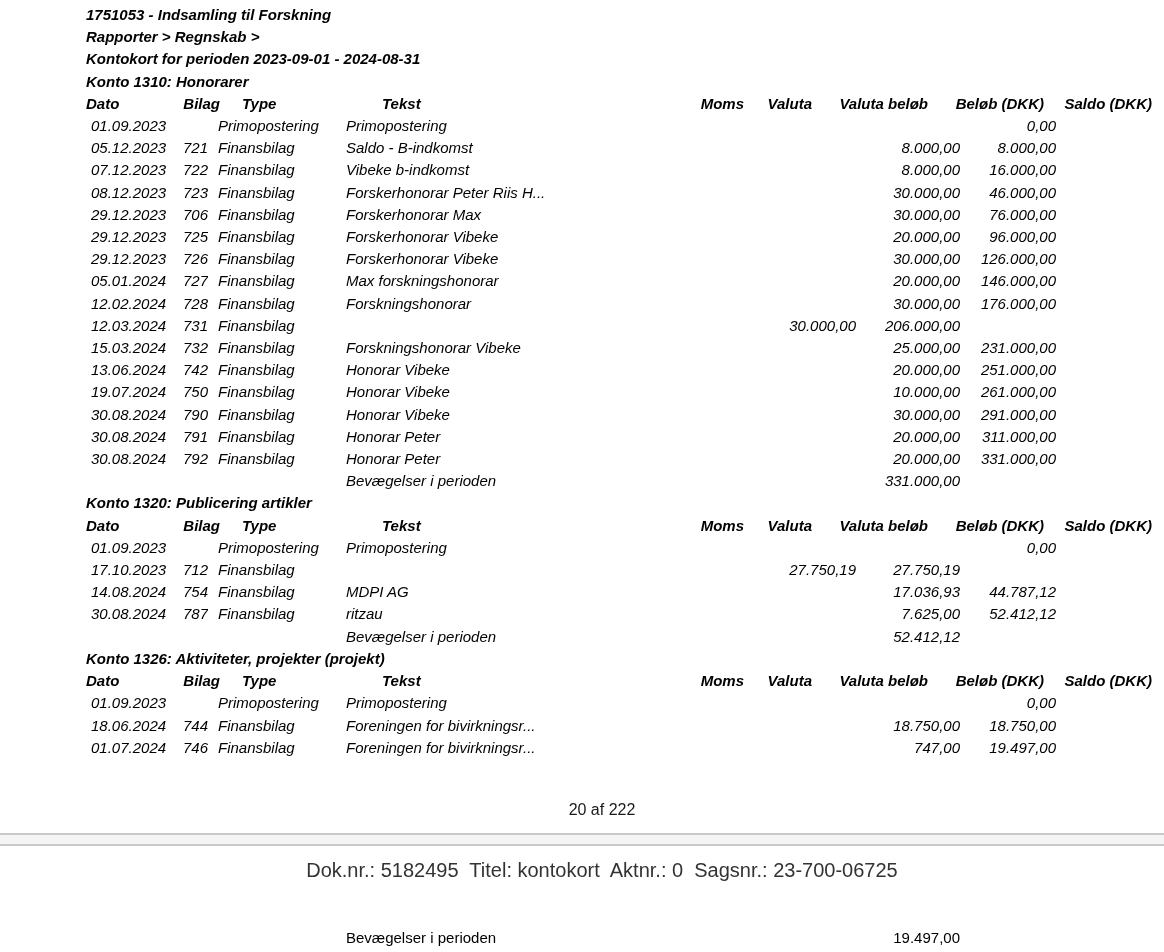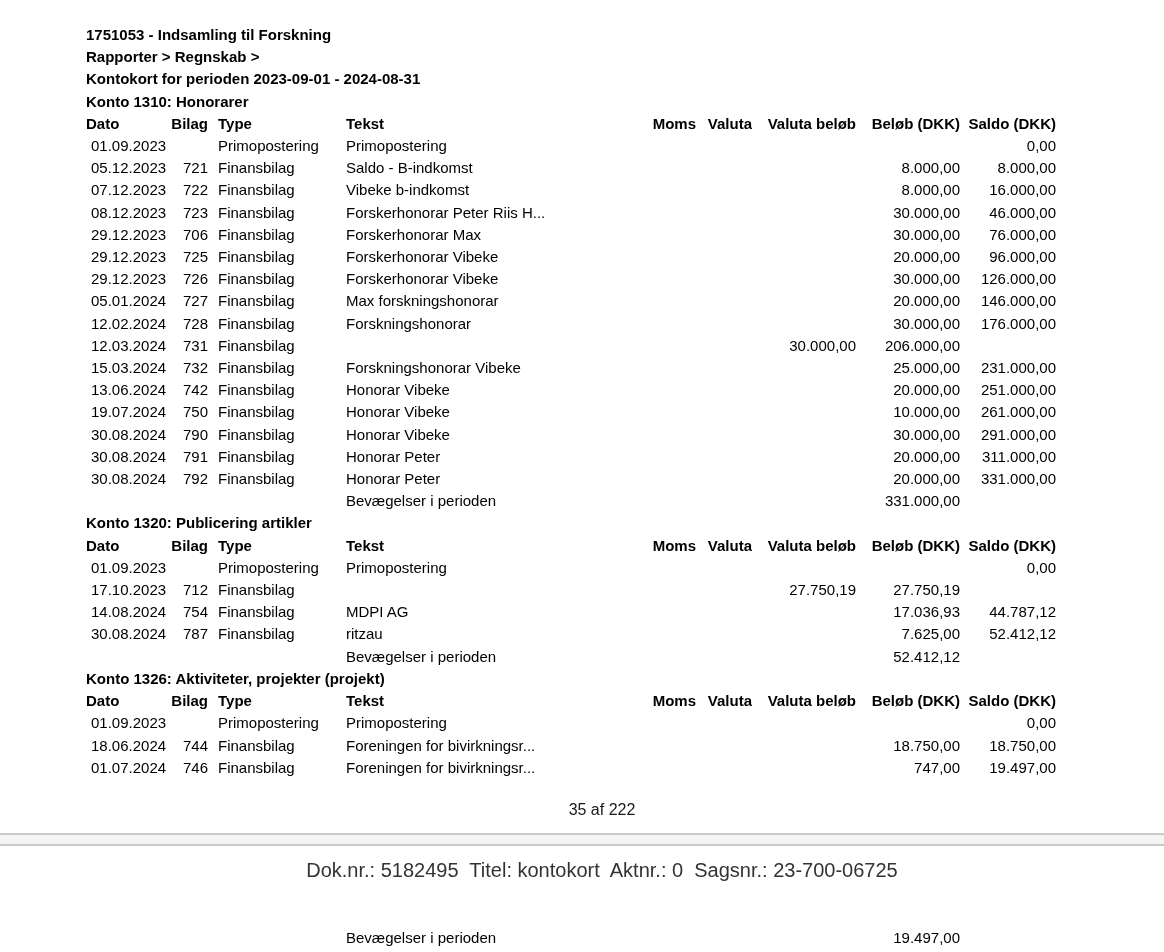--- a/index.html
+++ b/index.html
@@ -9,35 +9,36 @@
     height: 952px;
     background: #ffffff;
     overflow: hidden;
     font-family: "Liberation Sans", sans-serif;
     font-size: 15px;
     color: #000000;
   }
   .doc {
     position: absolute;
     left: 86px;
-    top: 24px;
+    top: 4px;
     width: 972px;
+    font-style: italic;
   }
   .line { line-height: 22.2px; white-space: nowrap; }
   .b { font-weight: bold; }
   .row {
     display: grid;
     grid-template-columns: 84px 38px 128px 310px 50px 56px 104px 104px 96px;
     line-height: 22.2px;
   }
   .c { white-space: nowrap; overflow: hidden; }
   .c.r { text-align: right; }
   .c-type, .c-tekst { padding-left: 10px; }
   .data-row .c-dato { padding-left: 5px; }
-  .header-row { font-weight: bold; }
+  .header-row { font-weight: bold; gap: 12px; }
   .pagination {
     position: absolute;
     top: 799px;
     left: 40px;
     width: 1124px;
     text-align: center;
     line-height: 22px;
     font-size: 16px;
     color: #1a1a1a;
   }
@@ -420,21 +421,21 @@
     <div class="c c-valuta r"></div>
     <div class="c c-vbelob r"></div>
     <div class="c c-belob r">747,00</div>
     <div class="c c-saldo r">19.497,00</div>
   </div>
 </div>
   </section>
 </div>
   </div>
 
-  <div class="pagination">35 af 222</div>
+  <div class="pagination">20 af 222</div>
 
   <div class="separator-band"></div>
 
   <div class="doc-info">Dok.nr.: 5182495  Titel: kontokort  Aktnr.: 0  Sagsnr.: 23-700-06725</div>
 
   <div class="continuation" id="continuation-slot">
   <div class="row data-row">
     <div class="c c-dato"></div>
     <div class="c c-bilag r"></div>
     <div class="c c-type"></div>

